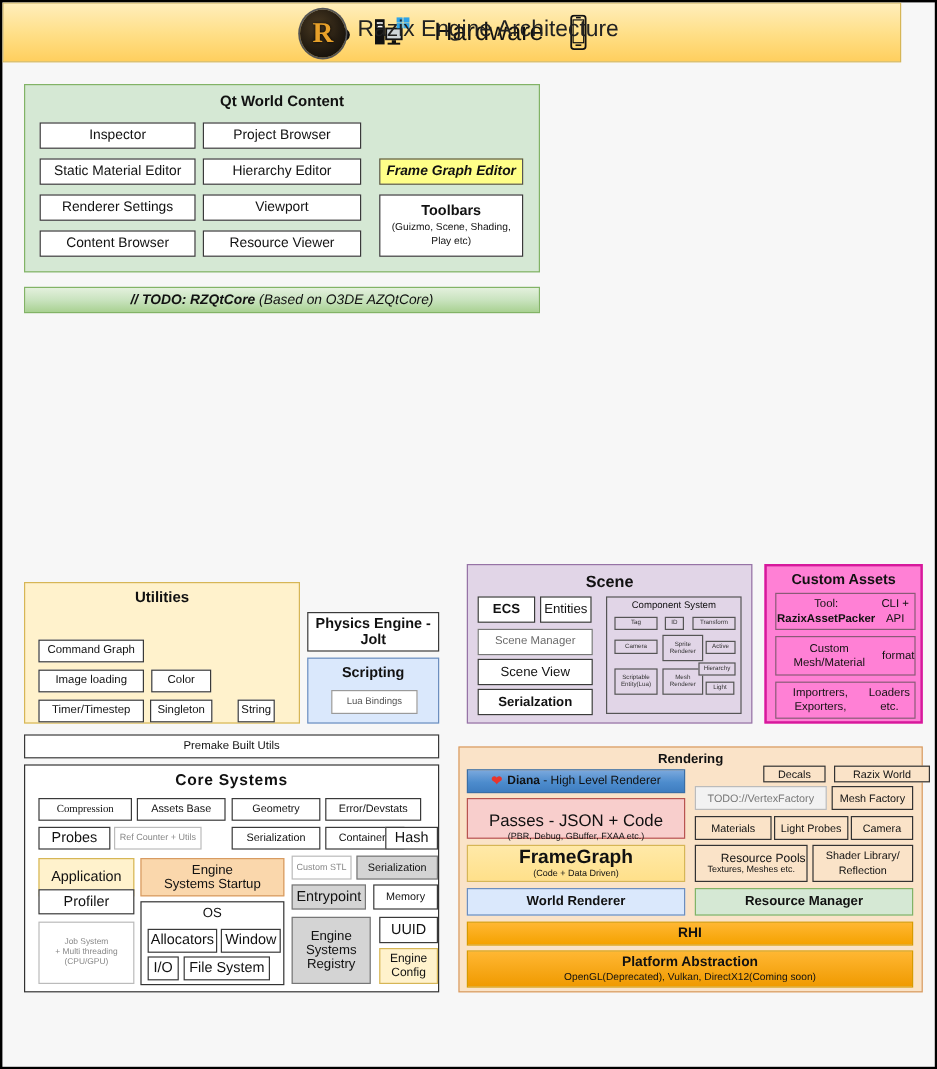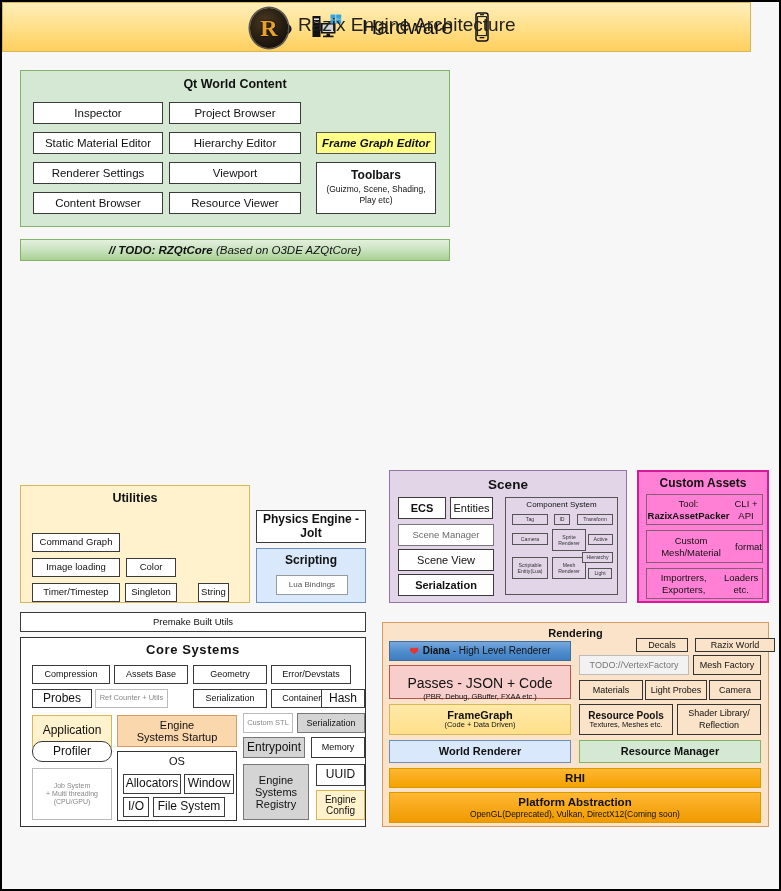--- a/index.html
+++ b/index.html
@@ -111,34 +111,34 @@
                      text-align:center; font-size:11px; font-weight:bold; }
   #diana { background:linear-gradient(to bottom,#7aa8dd 0%,#4d8ccd 55%,#3f7dc0 100%);
            border:1.5px solid #3a6ea5; font-size:10px; font-weight:bold; gap:4px; }
   #diana .heart { color:#e8352c; font-size:11px; }
   #diana .nrm { font-weight:normal; }
   #passes { background:#f8cecc; border:1.5px solid #b85450; flex-direction:column; }
   #passes .p1 { font-weight:normal; font-size:14px;margin-top:14px; }
   #passes .p2 { font-size:7.5px; margin-top:1px; }
   #framegraph { background:linear-gradient(to bottom,#ffe9a8 0%,#ffe08a 100%);
                 border:1.5px solid #d6b656; flex-direction:column; }
-  #framegraph .f1 { font-weight:bold; font-size:11px; }
+  #framegraph .f1 { font-weight:bold; font-size:16px; }
   #framegraph .f2 { font-size:7.5px; }
   #worldrend { background:#dae8fc; border:1.5px solid #6c8ebf; font-size:11px;
                font-weight:bold; }
   #resmgr { background:#d5e8d4; border:1.5px solid #82b366; font-size:11px;
             font-weight:bold; }
   #rhi { background:linear-gradient(to bottom,#ffb733 0%,#f5a200 100%);
          border:1.5px solid #d79b00; font-size:11.5px; font-weight:bold; }
   #platform { background:linear-gradient(to bottom,#ffb733 0%,#f09a00 100%);
               border:1.5px solid #d79b00; flex-direction:column; }
   #platform .pa1 { font-weight:bold; font-size:11.5px; }
   #platform .pa2 { font-size:8.5px; margin-top:1px; }
   .rpools { background:#fae3c8; border:1.5px solid #333; flex-direction:column; }
-  .rpools .q1 { font-weight:bold; font-size:10px; }
+  .rpools .q1 { font-weight:normal; font-size:10px;padding-left:20px; }
   .rpools .q2 { font-size:7.5px; }
   .shlib { background:#fae3c8; border:1.5px solid #333; flex-direction:column;
            font-size:9px; line-height:1.3; }
   .rsm { background:#fae3c8; border:1.5px solid #333; font-size:9px; }
   .rsm.grey { color:#777; border:1.5px solid #bbb; background:#f2f2f2; }
 
   
   #hardware { left:18px; top:833px; width:749px; height:50px;
               background:linear-gradient(to bottom,#ffeebb 0%,#ffe08a 50%,#ffcf5e 100%);
               border:1.5px solid #d6b656; display:flex; align-items:center;
@@ -201,33 +201,33 @@
   <div class="box grp" id="scripting">
     <div class="st">Scripting</div>
     <div id="lua">Lua Bindings</div>
   </div>
 
   <div class="box" id="premake">Premake Built Utils</div>
 
   <div class="box grp" id="core">
     <div id="core-title">Core  Systems</div>
 
-    <div class="box cbtn" style="left:11px;  top:27px; width:78px;">Compression</div>
+    <div class="box cbtn" style="left:11px;  top:27px; width:78px;font-family:Liberation Serif, serif;">Compression</div>
     <div class="box cbtn" style="left:93px;  top:27px; width:74px;">Assets Base</div>
     <div class="box cbtn" style="left:172px; top:27px; width:74px;">Geometry</div>
     <div class="box cbtn" style="left:250px; top:27px; width:80px;">Error/Devstats</div>
 
     <div class="box cbtn big" style="left:11px;  top:51px; width:60px;">Probes</div>
     <div class="box cbtn greytxt" style="left:74px;  top:51px; width:73px; font-size:7.5px;">Ref Counter + Utils</div>
     <div class="box cbtn" style="left:172px; top:51px; width:74px;">Serialization</div>
     <div class="box cbtn" style="left:250px; top:51px; width:66px;">Containers</div>
     <div class="box cbtn big" style="left:300px; top:51px; width:44px;">Hash</div>
 
     <div class="box cbtn amber big" style="left:11px; top:77px; width:80px; height:32px;">Application</div>
-    <div class="box cbtn big" style="left:11px; top:103px;width:80px; height:21px;border-radius:10px;">Profiler</div>
+    <div class="box cbtn big" style="left:11px; top:103px;width:80px; height:21px;">Profiler</div>
     <div class="box cbtn col greytxt" style="left:11px; top:130px; width:80px; height:52px; font-size:7px;">
       <span>Job System</span>
       <span>+ Multi threading</span>
       <span>(CPU/GPU)</span>
     </div>
 
     <div class="box cbtn peach col" style="left:96px; top:77px; width:120px; height:32px; font-size:11px;">
       <span>Engine</span>
       <span>Systems Startup</span>
     </div>

